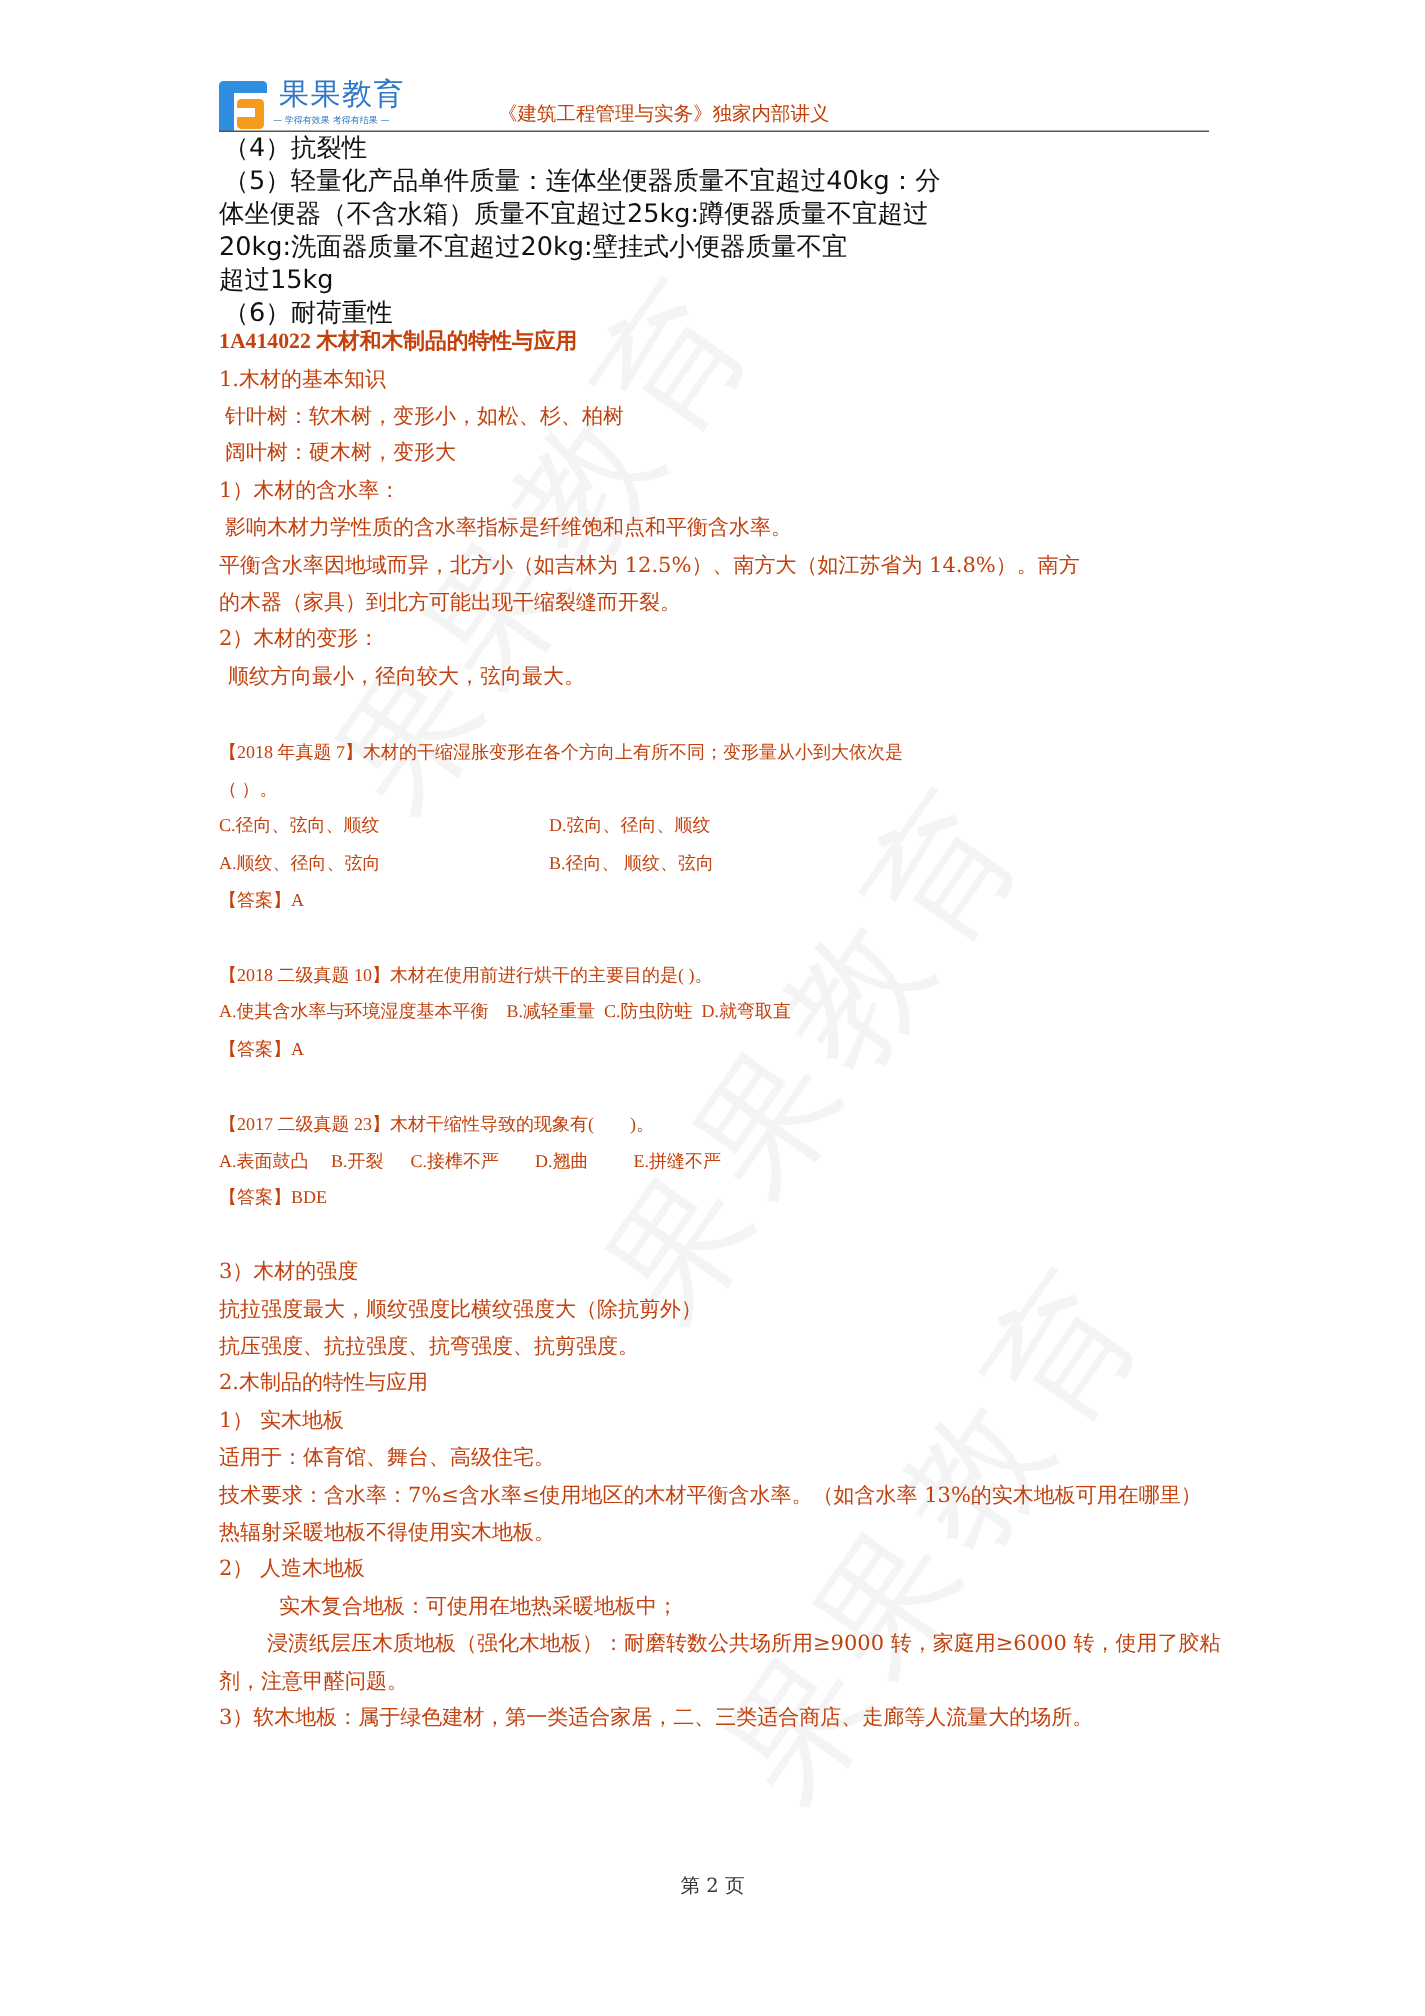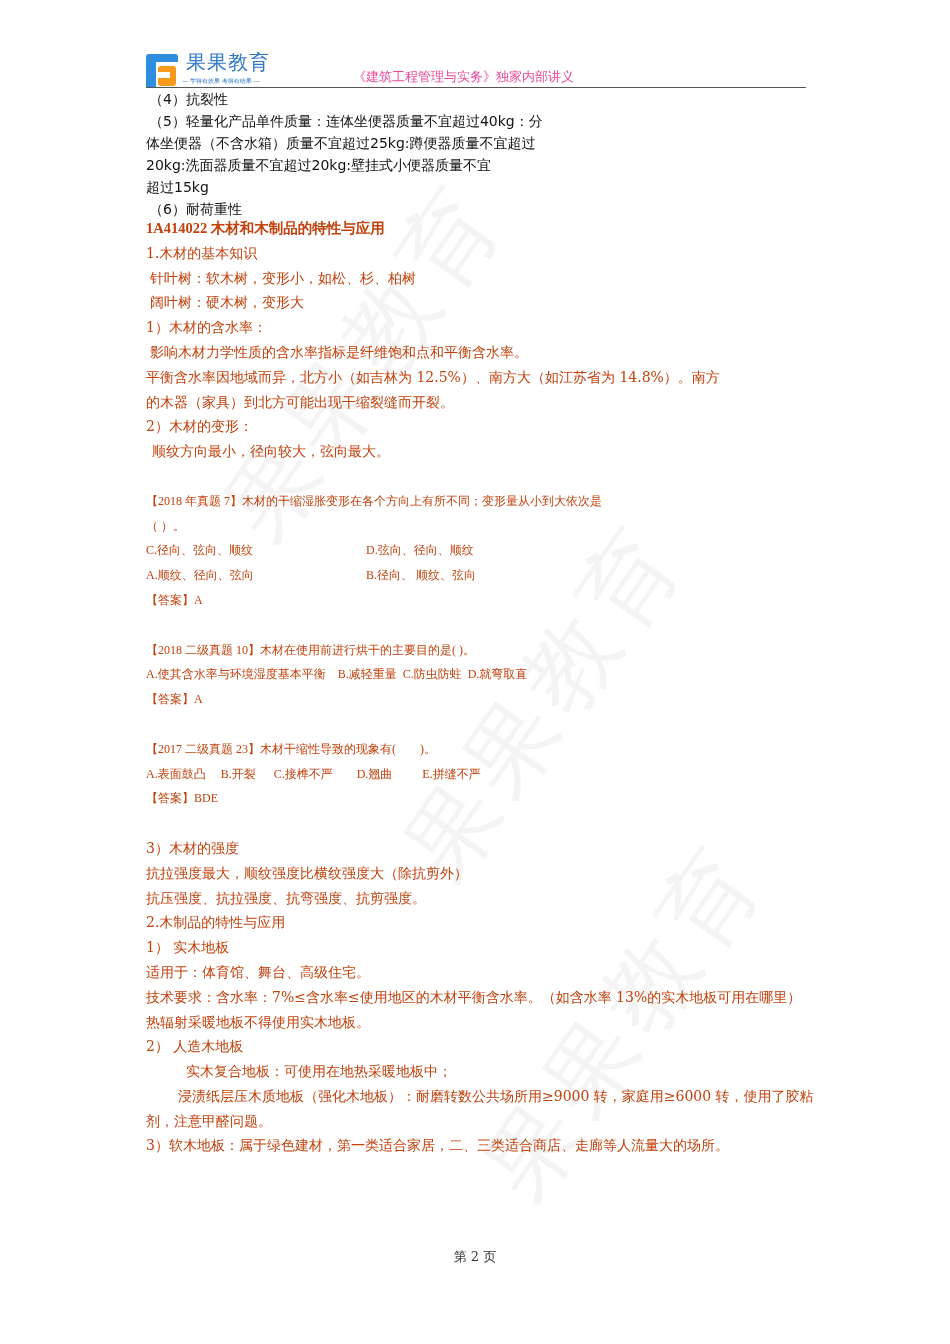--- a/index.html
+++ b/index.html
@@ -8,25 +8,25 @@
 
   
   .header { position: absolute; left: 146px; top: 52px; width: 660px; height: 36px; }
   .logo-mark { position: absolute; left: 0; top: 2px; width: 32px; height: 34px; }
   .logo-mark .blue { position: absolute; left: 0; top: 0; width: 32px; height: 34px; background: #2f8ee0; border-radius: 3px 3px 0 0; }
   .logo-mark .blue-cut { position: absolute; left: 10px; top: 8px; width: 22px; height: 26px; background: #fff; }
   .logo-mark .orange { position: absolute; left: 12px; top: 12px; width: 18px; height: 20px; background: #f59a1c; border-radius: 3px; }
   .logo-mark .orange-cut { position: absolute; left: 12px; top: 18px; width: 12px; height: 6px; background: #fff; }
   .logo-name { position: absolute; left: 40px; top: -2px; font-family: "DejaVu Sans", sans-serif; font-size: 20px; color: #2f78c8; letter-spacing: 1px; line-height: 24px; }
   .logo-slogan { position: absolute; left: 36px; top: 25px; font-family: "DejaVu Sans", sans-serif; font-size: 6px; color: #2f78c8; white-space: nowrap; line-height: 8px; }
-  .header-title { position: absolute; left: 186px; top: 16px; font-size: 13px; color: #ec4899; line-height: 18px; white-space: nowrap; margin-left: 21px; }
+  .header-title { position: absolute; left: 186px; top: 16px; font-size: 13px; color: #c2410c; line-height: 18px; white-space: nowrap; }
   .header-line { position: absolute; left: 0; top: 35px; width: 660px; height: 1px; background: #555; }
 
   
-  .sans-block { position: absolute; left: 146px; top: 88px; width: 540px; font-family: "DejaVu Sans", "Liberation Sans", sans-serif; font-size: 14px; line-height: 22px; color: #111; }
+  .sans-block { position: absolute; left: 146px; top: 88px; width: 540px; font-family: "DejaVu Sans", "Liberation Sans", sans-serif; font-size: 17px; line-height: 22px; color: #111; }
   .sans-block div { white-space: nowrap; }
   .sans-block .indent { padding-left: 3px; }
 
   .content { position: absolute; left: 146px; top: 216px; width: 670px; font-size: 14px; line-height: 24.8px; color: #c2410c; }
   .content div { white-space: nowrap; }
   .content .wrap { white-space: normal; }
   .bold { font-weight: bold; font-family: "Liberation Serif", "DejaVu Serif", serif; }
   .q { font-weight: normal; font-family: "Liberation Serif", "DejaVu Serif", serif; font-size: 12px; }
   .blank { height: 24.8px; }
   .ind1 { padding-left: 4px; }

